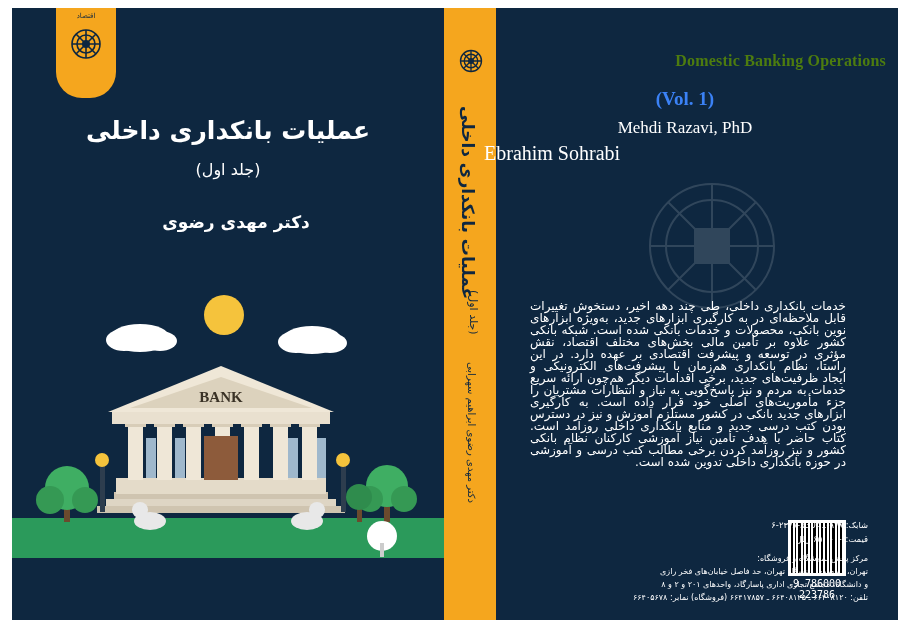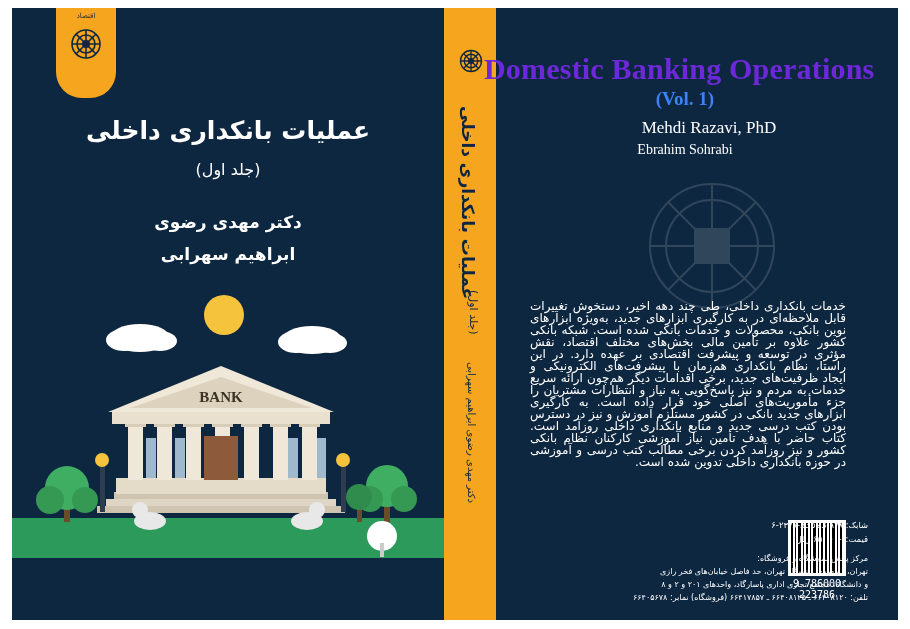--- a/index.html
+++ b/index.html
@@ -19,43 +19,43 @@
   .badge-label{font-size:7px;color:#0e2740;margin-top:4px;font-family:"DejaVu Sans",sans-serif;}
   .badge-mark{margin-top:4px;}
 
   
   .spine-badge{position:absolute;left:444px;top:38px;width:30px;height:30px;}
 
   
   .fa{direction:rtl;font-family:"DejaVu Sans",sans-serif;color:#ffffff;text-align:center;}
   .bc-title{position:absolute;left:0;top:108px;width:432px;font-size:25px;font-weight:bold;letter-spacing:0px;}
   .bc-sub{position:absolute;left:0;top:152px;width:432px;font-size:16px;}
-  .bc-auth1{position:absolute;left:0;top:204px;width:432px;font-size:17px;font-weight:bold;}
+  .bc-auth1{position:absolute;left:8px;top:204px;width:432px;font-size:17px;font-weight:bold;}
   .bc-auth2{position:absolute;left:0;top:236px;width:432px;font-size:17px;font-weight:bold;}
 
   
   .illus{position:absolute;left:0;top:270px;width:432px;height:280px;}
 
   
   .spine-title{position:absolute;left:432px;top:0;width:52px;height:612px;}
   .spine-txt{position:absolute;white-space:nowrap;color:#0e2740;font-family:"DejaVu Sans",sans-serif;
              transform-origin:left top;}
   .spine-main{font-size:17px;font-weight:bold;}
   .spine-vol{font-size:11px;}
   .spine-auth{font-size:10px;}
 
   
-  .fc-title{position:absolute;left:484px;top:52px;width:402px;text-align:left;color:#6d28d9;
-            font-family:"Liberation Serif",serif;font-size:30px;font-weight:bold;letter-spacing:.2px;}
+  .fc-title{position:absolute;left:484px;top:52px;width:402px;text-align:right;color:#4d7c0f;
+            font-family:"Liberation Serif",serif;font-size:16px;font-weight:bold;letter-spacing:.2px;}
   .fc-vol{position:absolute;left:484px;top:88px;width:402px;text-align:center;color:#3b82f6;
           font-family:"Liberation Serif",serif;font-size:19px;font-weight:bold;}
-  .fc-auth1{position:absolute;left:508px;top:118px;width:402px;text-align:center;color:#ffffff;
+  .fc-auth1{position:absolute;left:484px;top:118px;width:402px;text-align:center;color:#ffffff;
             font-family:"Liberation Serif",serif;font-size:17px;}
-  .fc-auth2{position:absolute;left:484px;top:142px;width:402px;text-align:center;color:#ffffff;
-            font-family:"Liberation Serif",serif;font-size:14px;}
+  .fc-auth2{position:absolute;left:484px;top:142px;width:402px;color:#ffffff;
+            font-family:"Liberation Serif",serif;font-size:20px;}
 
   .watermark{position:absolute;left:630px;top:168px;width:140px;height:140px;opacity:.14;}
 
   .fc-abstract{position:absolute;left:530px;top:300px;width:316px;color:#ffffff;
                direction:rtl;text-align:justify;font-family:"DejaVu Sans",sans-serif;
                font-size:12px;line-height:12px;}
 
   
   .barcode{position:absolute;left:788px;top:520px;width:58px;height:56px;background:#ffffff;}
   .barcode-num{position:absolute;left:782px;top:578px;width:70px;text-align:center;color:#ffffff;
@@ -86,21 +86,20 @@
             <path d="M20 6 L20 34 M6 20 L34 20 M10 10 L30 30 M30 10 L10 30"></path>
           </g>
           <circle cx="20" cy="20" r="4" fill="#0e2740"></circle>
         </svg>
       </div>
     </div>
 
     <div class="fa bc-title">عملیات بانکداری داخلی</div>
     <div class="fa bc-sub">(جلد اول)</div>
     <div class="fa bc-auth1">دکتر مهدی رضوی</div>
-    <div class="fa bc-auth2">ابراهیم سهرابی</div>
 
     <div class="illus">
       <svg width="432" height="280" viewBox="0 0 432 280">
 
         <circle cx="212" cy="37" r="20" fill="#f5c33c"></circle>
 
         <g fill="#ffffff">
           <ellipse cx="128" cy="60" rx="30" ry="14"></ellipse>
           <ellipse cx="112" cy="62" rx="18" ry="11"></ellipse>
           <ellipse cx="148" cy="63" rx="17" ry="10"></ellipse>
@@ -243,21 +242,21 @@
         <rect x="49" y="3" width="1" height="50"></rect>
           <rect x="52" y="3" width="2" height="50"></rect>
       </g>
     </svg>
   </div>
   <div class="barcode-num">9 786000 223786</div>
 
   <div class="isbn">
     <div>
       <span>شابک:</span>
-      <span>۹۷۸-33523-۲۳۷۸-۶</span>
+      <span>۹۷۸-53041-۲۳۷۸-۶</span>
     </div>
     <div class="price">
       <span>قیمت:</span>
       <span>۶۵۰٬۰۰۰ ریال</span>
     </div>
     <div class="pubinfo">
       <div>مرکز پخش نمایشگاه و فروشگاه:</div>
       <div>تهران، روبه‌روی دانشگاه تهران، حد فاصل خیابان‌های فخر رازی</div>
       <div>و دانشگاه، مجتمع تجاری اداری پاسارگاد، واحدهای ۲۰۱ و ۲ و ۸</div>
       <div>تلفن: ۶۶۴۰۸۱۲۰ ـ ۶۶۴۰۸۱۲۵ ـ ۶۶۴۱۷۸۵۷ (فروشگاه)   نمابر: ۶۶۴۰۵۶۷۸</div>

